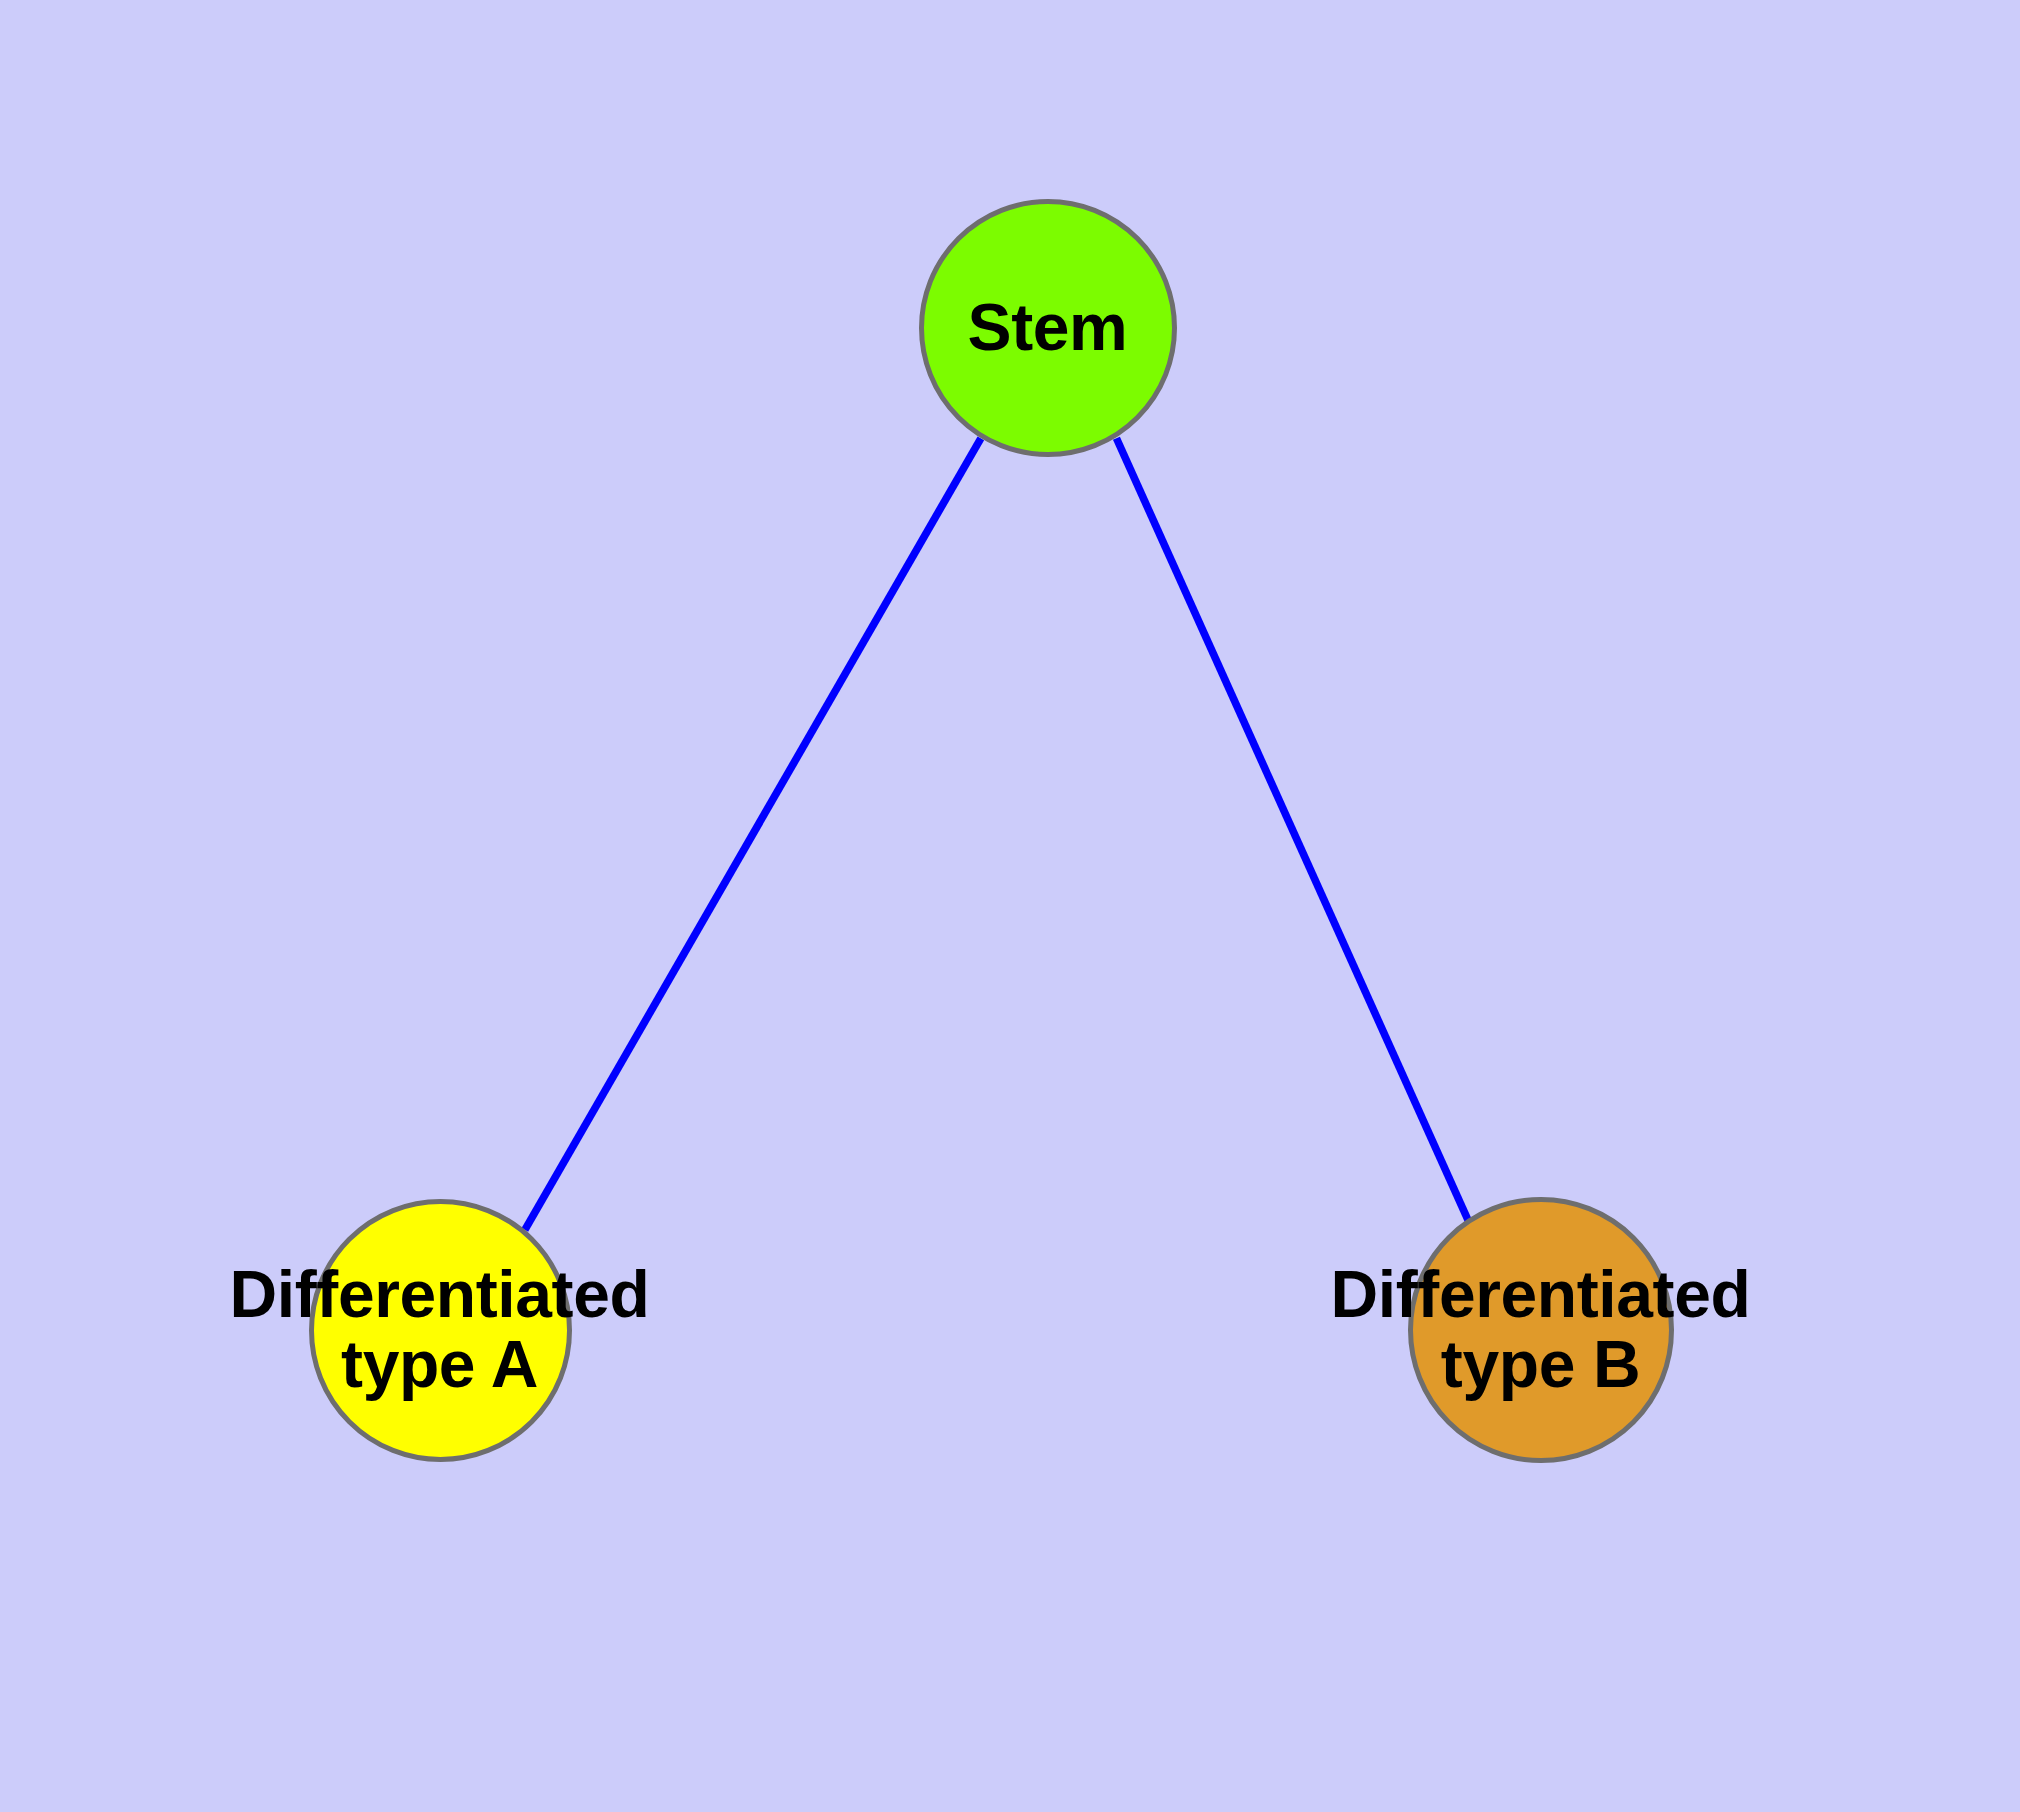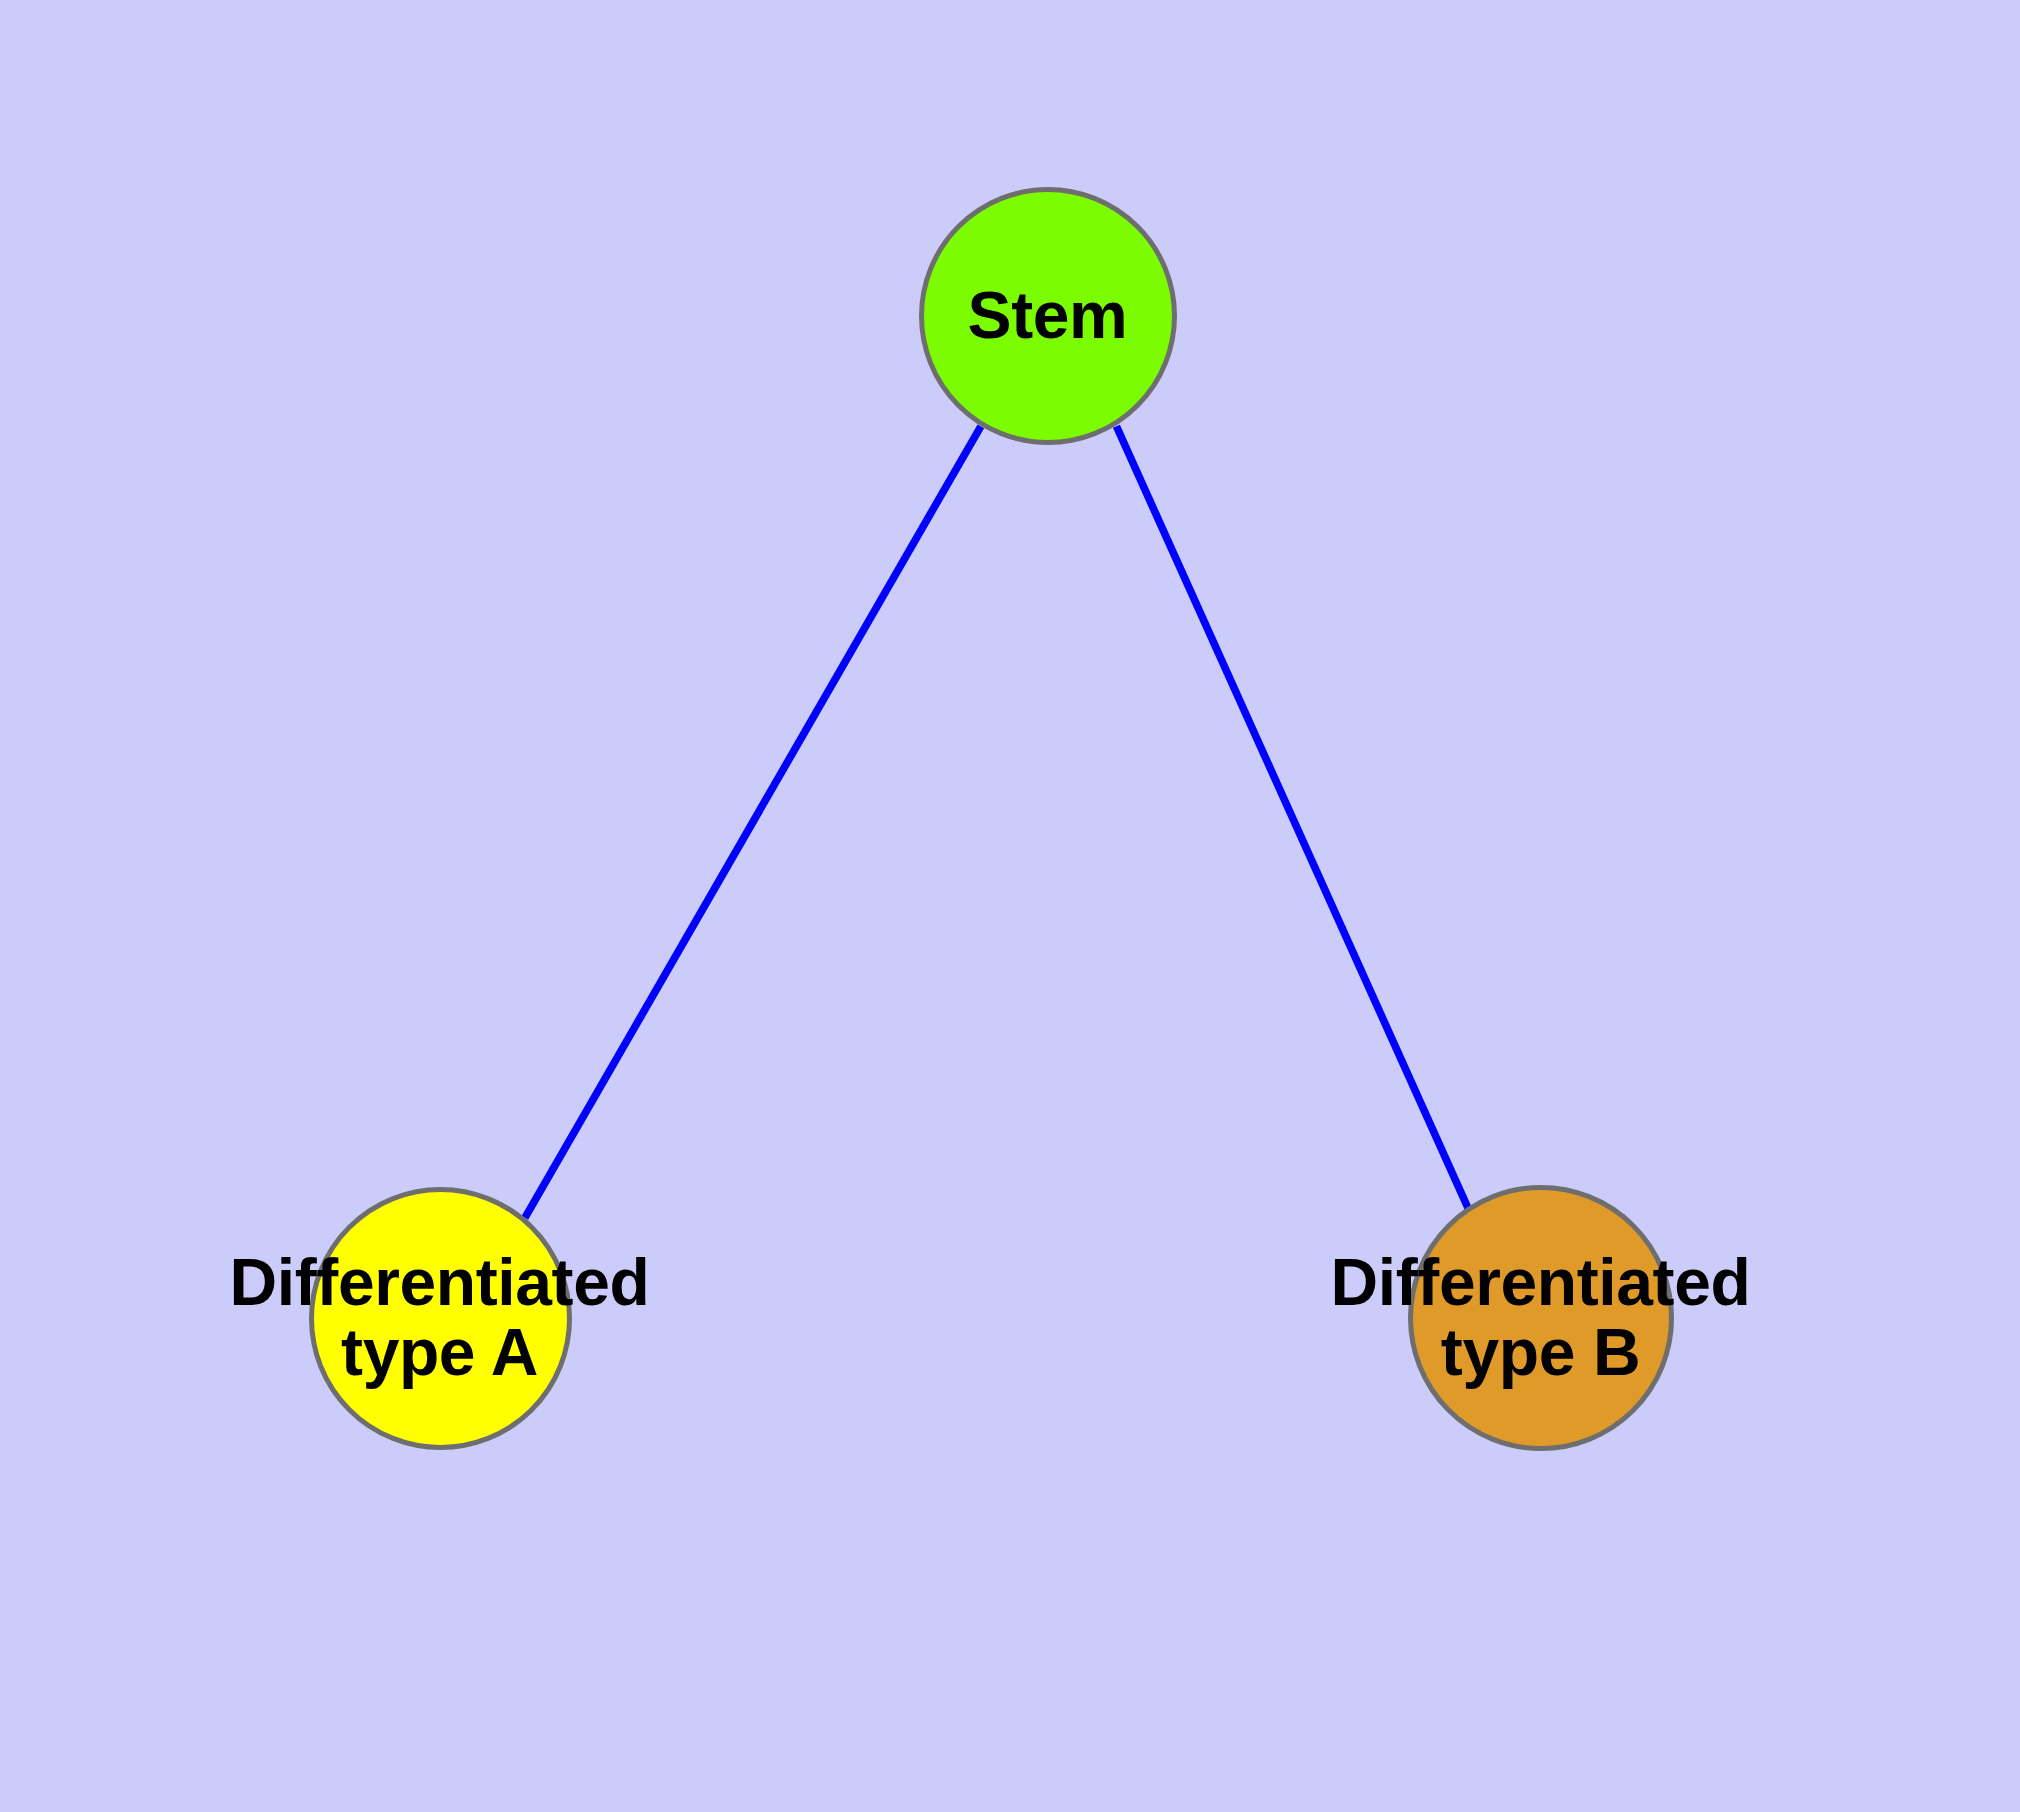--- a/index.html
+++ b/index.html
@@ -38,21 +38,21 @@
     font-weight: bold;
     color: #000000;
     line-height: 1.06;
     white-space: pre;
     letter-spacing: -0.4px;
   }
 </style>
 </head>
 <body style="background: rgb(204, 204, 250);">
 
-<div id="canvas" style="background: rgb(204, 204, 250); width: 2021px; height: 1761px;">
+<div id="canvas" style="background: rgb(204, 204, 250); width: 2021px; height: 1761px; margin-top: 12px;">
 
   <svg id="edge-layer" viewBox="0 0 2384 2138" width="2021" height="1812" xmlns="http://www.w3.org/2000/svg">
     <line x1="1157" y1="503" x2="619" y2="1437" stroke="#0000ff" stroke-width="9" stroke-linecap="butt"></line>
     <line x1="1317" y1="503" x2="1733" y2="1428" stroke="#0000ff" stroke-width="9" stroke-linecap="butt"></line>
   </svg>
 
   <div class="node" style="left: 919px; top: 187px; width: 258px; height: 258px; background: rgb(124, 252, 0); border: 5.1px solid rgb(110, 110, 110);"></div>
   <div class="node" style="left: 309px; top: 1187px; width: 263px; height: 263px; background: rgb(255, 255, 0); border: 5.1px solid rgb(110, 110, 110);"></div>
   <div class="node" style="left: 1408px; top: 1185px; width: 266px; height: 266px; background: rgb(224, 154, 42); border: 5.1px solid rgb(110, 110, 110);"></div>
 

